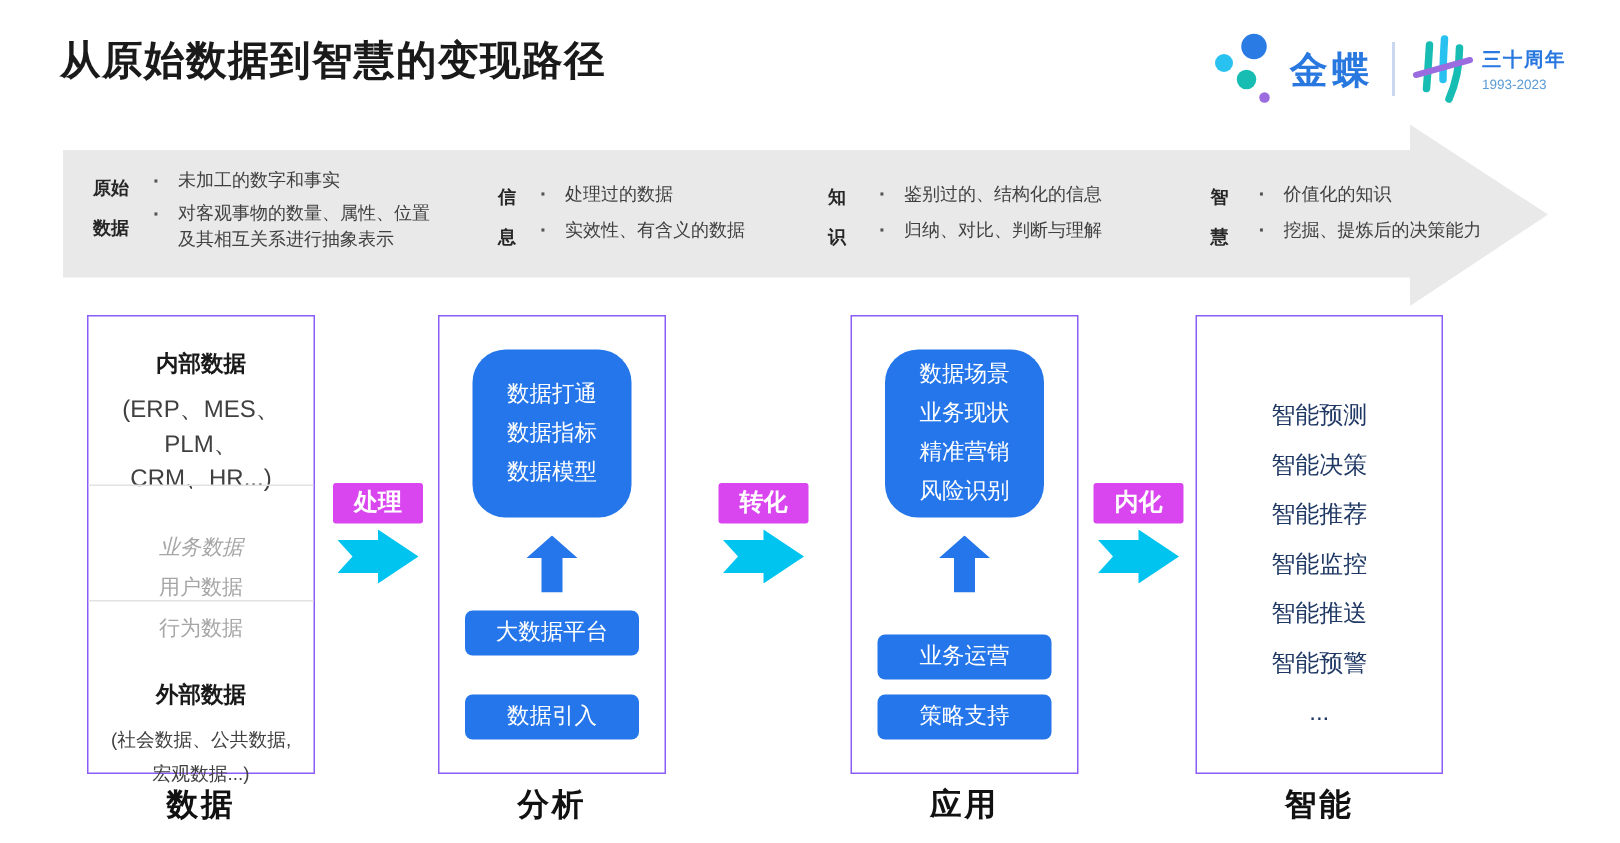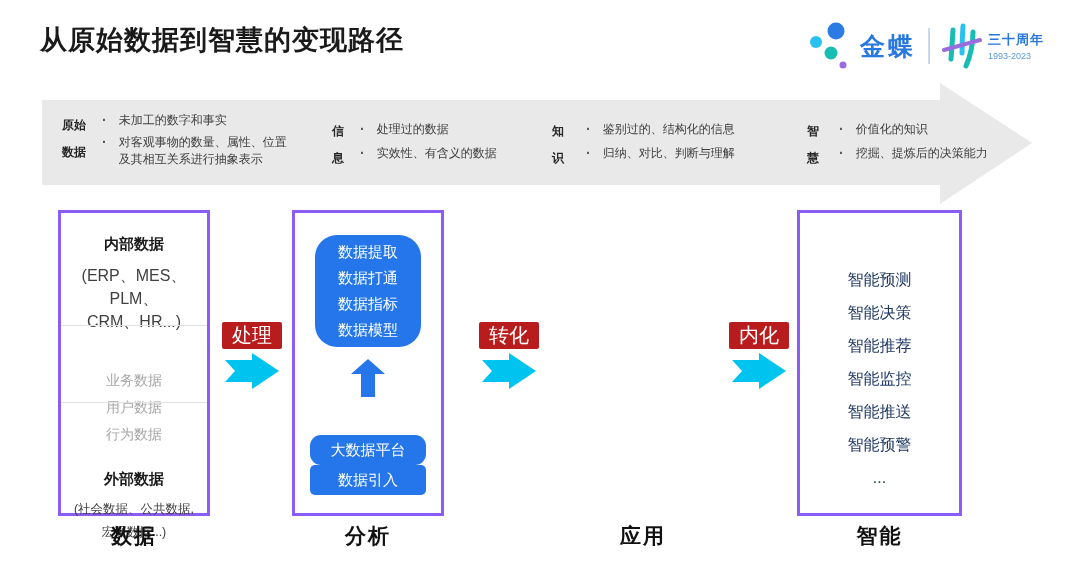--- a/index.html
+++ b/index.html
@@ -16,38 +16,38 @@
   .anniv-years{font-size:9px;color:#5B9BD5;margin-top:2px;}
   
   .banner-arrow{position:absolute;left:42px;top:83px;}
   .stage{position:absolute;display:flex;}
   .stage-name{font-size:12px;font-weight:bold;color:#262626;line-height:27px;}
   .stage-points{margin-left:16px;}
   .bullet-row{display:flex;margin-bottom:5px;}
   .dot{font-size:14px;color:#555;line-height:17px;margin-right:12px;font-weight:bold;}
   .point-text{font-size:12px;color:#404040;line-height:17px;}
   
-  .col{position:absolute;top:210px;height:306px;background:#fff;border:3px solid #8b5cf6;
+  .col{position:absolute;top:210px;height:306px;background:#fff;border:1px solid #8b5cf6;
        box-sizing:border-box;text-align:center;}
   .col-divider{position:absolute;left:0;width:100%;height:1px;background:#E2E2E2;}
   .grp-title{font-size:15px;font-weight:bold;color:#1a1a1a;}
   .grp-detail{font-size:16px;color:#404040;line-height:23px;}
   .gray-item{font-size:14px;color:#A6A6A6;line-height:27px;}
   .main-box{position:absolute;left:50%;transform:translateX(-50%);top:22px;width:106px;height:112px;
             background:#2476EA;border-radius:22px;color:#fff;font-size:15px;line-height:26px;
             display:flex;flex-direction:column;justify-content:center;}
   .up-arrow{position:absolute;left:50%;transform:translateX(-50%);top:146px;}
   .btn{position:absolute;left:50%;transform:translateX(-50%);width:116px;height:30px;
        background:#2476EA;border-radius:5px;color:#fff;font-size:15px;line-height:30px;}
   .smart-list{position:absolute;top:50px;left:0;width:100%;}
   .smart-item{font-size:16px;font-weight:normal;color:#1F3864;line-height:33px;}
   
   .flow{position:absolute;top:322px;width:60px;text-align:center;}
-  .flow-badge{display:inline-block;min-width:56px;height:27px;background:#b91c1c;color:#fff;
-              font-size:20px;font-weight:normal;line-height:27px;border-radius:2px;padding:0 2px;}
+  .flow-badge{display:inline-block;min-width:56px;height:27px;background:#d946ef;color:#fff;
+              font-size:16px;font-weight:bold;line-height:27px;border-radius:2px;padding:0 2px;}
   .flow-arrow{display:block;margin:4px auto 0;}
   
   .bottom-label{position:absolute;top:522px;font-size:21px;font-weight:bold;color:#111;
                 text-align:center;letter-spacing:2px;}
 </style>
 </head>
 <body>
 
 <div class="page">
 
@@ -144,57 +144,69 @@
           <span class="point-text">挖掘、提炼后的决策能力</span>
         </div>
     </div>
   </div>
 
   <div class="col" style="left:58px;width:152px;">
     <div style="margin-top:22px;" class="grp-title">内部数据</div>
     <div style="margin-top:10px;" class="grp-detail">(ERP、MES、PLM、</div>
     <div class="grp-detail">CRM、HR...)</div>
     <div class="col-divider" style="top:112px;"></div>
-    <div style="margin-top:34px;" class="gray-item">业务数据</div>
+    <div style="margin-top:20px;font-style:italic;" class="gray-item">业务数据</div>
     <div class="gray-item">用户数据</div>
     <div class="gray-item">行为数据</div>
     <div class="col-divider" style="top:189px;"></div>
     <div style="margin-top:22px;" class="grp-title">外部数据</div>
     <div style="margin-top:9px;font-size:12.5px;" class="grp-detail">(社会数据、公共数据,</div>
     <div style="font-size:12.5px;" class="grp-detail">宏观数据...)</div>
   </div>
 
   <div class="flow" style="left:222px;">
     <div class="flow-badge">处理</div>
     <svg class="flow-arrow" width="54" height="36" viewBox="0 0 54 36">
       <polygon points="0,7 27,7 27,0 54,18 27,36 27,29 0,29 10,18" fill="#00C4F0"></polygon>
     </svg>
   </div>
 
   <div class="col" style="left:292px;width:152px;">
     <div class="main-box">
-      <div>数据提取</div>
       <div>数据打通</div>
       <div>数据指标</div>
       <div>数据模型</div>
     </div>
     <svg class="up-arrow" width="34" height="38" viewBox="0 0 34 38">
       <polygon points="17,0 34,15 24,15 24,38 10,38 10,15 0,15" fill="#2476EA"></polygon>
     </svg>
-    <div class="btn" style="top:222px;border-radius:11px;">大数据平台</div>
+    <div class="btn" style="top:196px;">大数据平台</div>
     <div class="btn" style="top:252px;">数据引入</div>
   </div>
 
   <div class="flow" style="left:479px;">
     <div class="flow-badge">转化</div>
     <svg class="flow-arrow" width="54" height="36" viewBox="0 0 54 36">
       <polygon points="0,7 27,7 27,0 54,18 27,36 27,29 0,29 10,18" fill="#00C4F0"></polygon>
     </svg>
   </div>
 
+  <div class="col" style="left:567px;width:152px;">
+    <div class="main-box">
+      <div>数据场景</div>
+      <div>业务现状</div>
+      <div>精准营销</div>
+      <div>风险识别</div>
+    </div>
+    <svg class="up-arrow" width="34" height="38" viewBox="0 0 34 38">
+      <polygon points="17,0 34,15 24,15 24,38 10,38 10,15 0,15" fill="#2476EA"></polygon>
+    </svg>
+    <div class="btn" style="top:212px;">业务运营</div>
+    <div class="btn" style="top:252px;">策略支持</div>
+  </div>
 
   <div class="flow" style="left:729px;">
     <div class="flow-badge">内化</div>
     <svg class="flow-arrow" width="54" height="36" viewBox="0 0 54 36">
       <polygon points="0,7 27,7 27,0 54,18 27,36 27,29 0,29 10,18" fill="#00C4F0"></polygon>
     </svg>
   </div>
 
   <div class="col" style="left:797px;width:165px;">
     <div class="smart-list">

